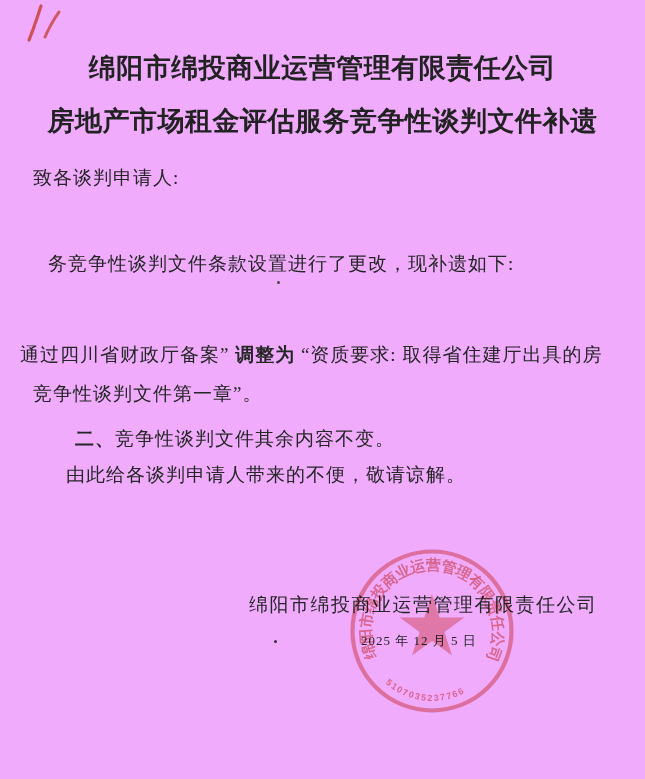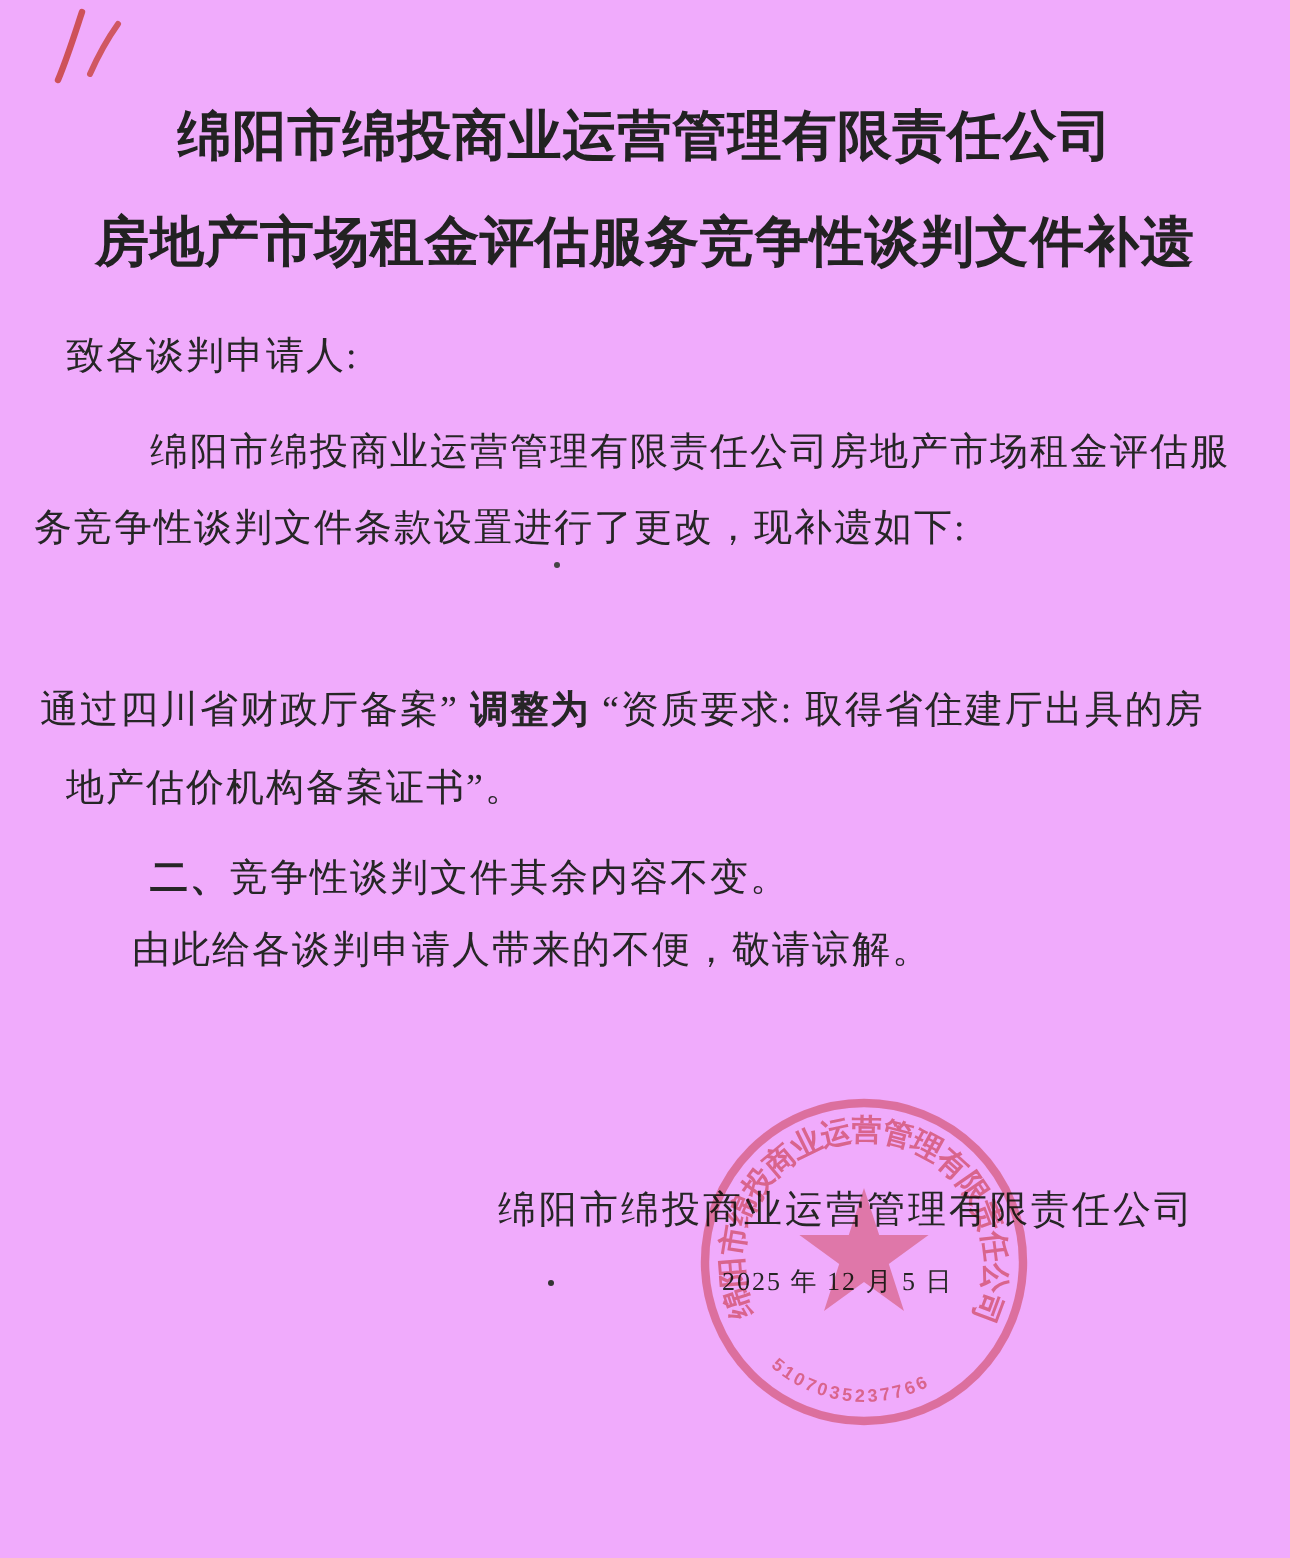--- a/index.html
+++ b/index.html
@@ -59,25 +59,24 @@
   <svg class="scribble" viewBox="0 0 38 42">
     <path d="M5,38 C10,26 14,13 17,4" fill="none" stroke="#c63b2f" stroke-width="3.2" stroke-linecap="round" opacity="0.8"></path>
     <path d="M21,35 C25,26 30,17 35,10" fill="none" stroke="#c63b2f" stroke-width="3" stroke-linecap="round" opacity="0.75"></path>
   </svg>
 
   <h1 class="title l1">绵阳市绵投商业运营管理有限责任公司</h1>
   <h1 class="title l2">房地产市场租金评估服务竞争性谈判文件补遗</h1>
 
   <div class="line" style="left:33px;top:165px;">致各谈判申请人:</div>
 
-  <div class="line" style="left:75px;top:213px;">绵阳市绵投商业运营管理有限责任公司房地产市场租金评估服</div>
-  <div class="line" style="left:17px;top:251px;">务竞争性谈判文件条款设置进行了更改，现补遗如下:</div>
+  <div class="line" style="left:48px;top:251px;">务竞争性谈判文件条款设置进行了更改，现补遗如下:</div>
 
   <div class="line" style="left:20px;top:342px;"><span>通过四川省财政厅备案” </span><span class="b">调整为</span><span> “资质要求: 取得省住建厅出具的房</span></div>
-  <div class="line" style="left:33px;top:381px;">地产估价机构备案证书”。</div>
+  <div class="line" style="left:33px;top:381px;">竞争性谈判文件第一章”。</div>
 
   <div class="line" style="left:75px;top:426px;"><span class="b">二、</span><span>竞争性谈判文件其余内容不变。</span></div>
 
   <div class="line" style="left:33px;top:462px;margin-left:33px;">由此给各谈判申请人带来的不便，敬请谅解。</div>
 
   <div class="ink-dot dot-a"></div>
   <div class="ink-dot dot-b"></div>
 
   <div class="sig-company">绵阳市绵投商业运营管理有限责任公司</div>
   <div class="sig-date">2025 年 12 月 5 日</div>

